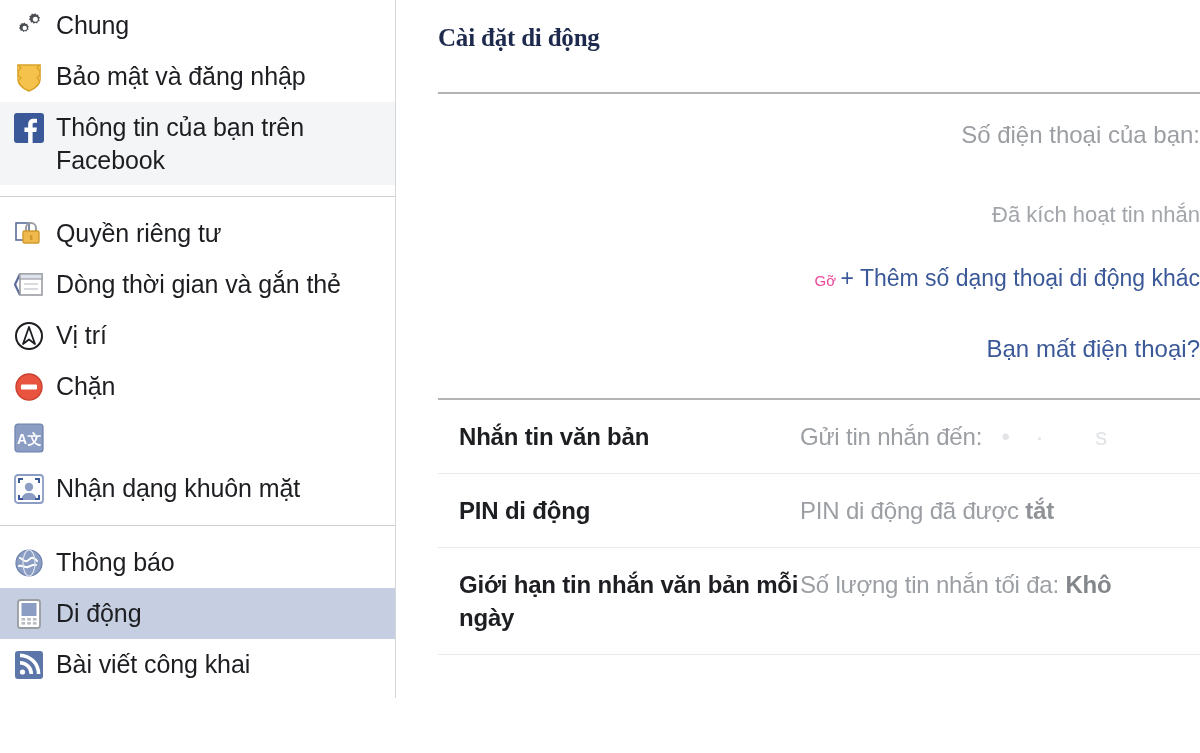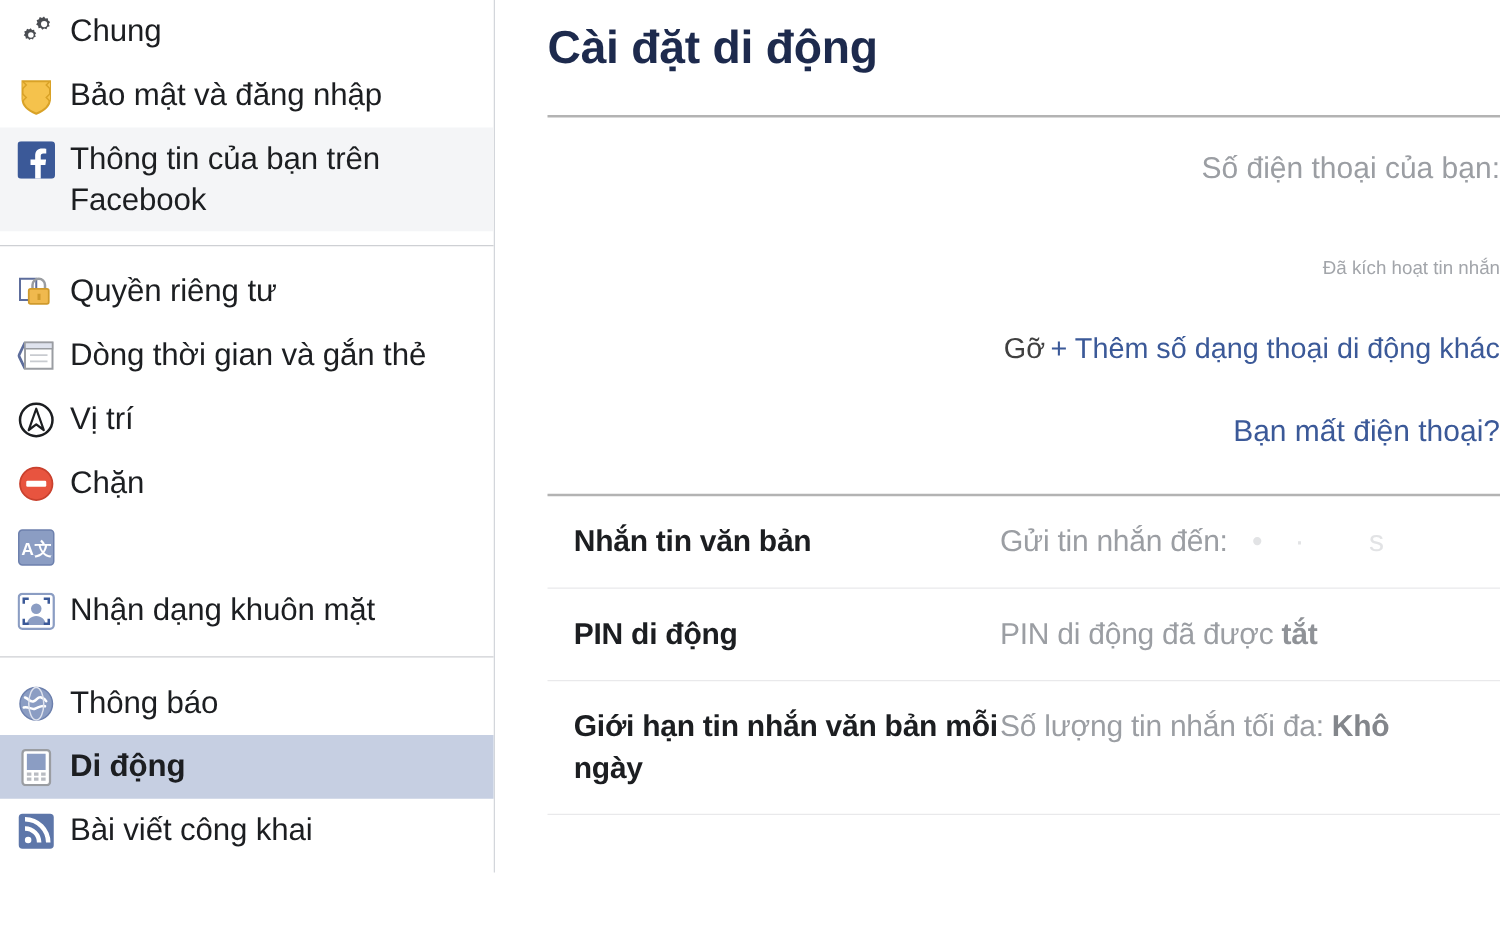--- a/index.html
+++ b/index.html
@@ -64,68 +64,69 @@
   }
   .nav-ico svg { display: block; }
   .nav-label {
     font-size: 25px;
     line-height: 33px;
     color: #1c1e21;
     font-weight: 400;
     letter-spacing: -0.1px;
     padding-top: 1px;
   }
-  .nav-item.selected .nav-label { font-weight: 700; }
+  .nav-item.selected .nav-label { font-weight: 400; }
 
   
   .main {
     flex: 1;
     height: 753px;
     background: #ffffff;
     box-sizing: border-box;
     padding: 0 0 0 42px;
     overflow: hidden;
     position: relative;
   }
   .page-title {
-    font-size: 37px;
+    font-size: 25px;
     line-height: 40px;
     font-weight: 700;
     color: #1d2a4d;
     letter-spacing: -0.2px;
     margin: 18px 0 0 0;
     padding: 0;
     white-space: nowrap;
+    font-family: Liberation Serif, serif;
   }
   .rule-strong {
     height: 2px;
     background: #b3b3b3;
     margin-top: 34px;
     width: 1100px;
   }
   .rule-strong.second { margin-top: 0; }
 
   .phone-block { padding-top: 26px; text-align: right; }
   .phone-line {
     font-size: 24px;
     line-height: 30px;
     color: #9b9ea3;
     padding-left: 21px;
     white-space: nowrap;
   }
   .sub-block { padding-left: 45px; padding-top: 50px; }
   .sub-status {
+    font-size: 22px;
+    line-height: 30px;
+    color: #a2a5aa;
+    white-space: nowrap;
+  }
+  .link {
+    color: #ec4899;
     font-size: 15px;
-    line-height: 30px;
-    color: #a2a5aa;
-    white-space: nowrap;
-  }
-  .link {
-    color: #404040;
-    font-size: 23px;
     line-height: 30px;
     cursor: pointer;
     display: inline-block;
     white-space: nowrap;
   }
   .link.remove { margin-top: 5px; }
   .add-link {
     color: #3b5998;
     font-size: 23px;
     line-height: 30px;

